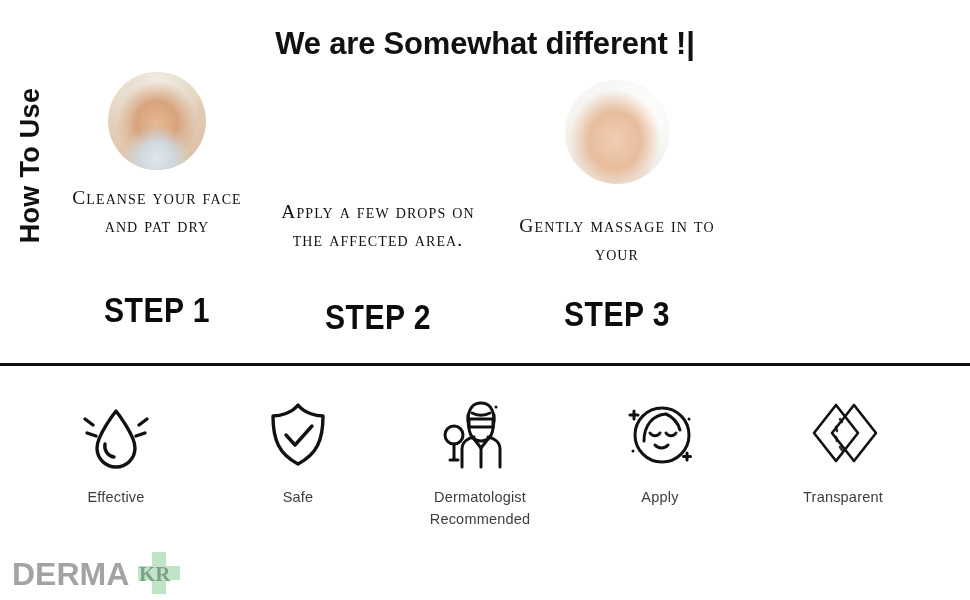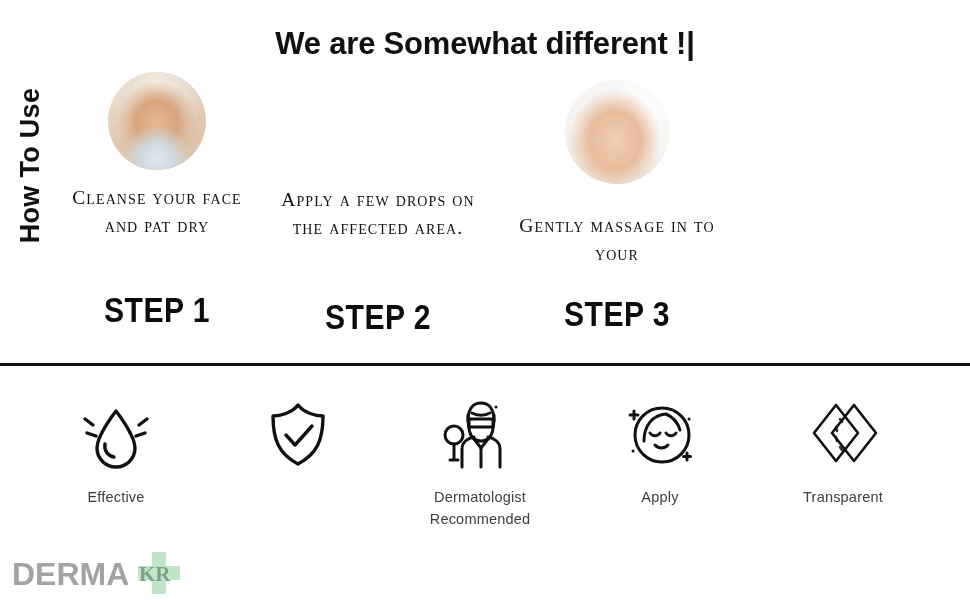--- a/index.html
+++ b/index.html
@@ -70,21 +70,21 @@
       radial-gradient(ellipse at 58% 62%, #c89b66 0%, #b88category 0%, rgba(200,155,102,0) 44%),
       radial-gradient(ellipse at 60% 64%, #c89b66 0%, #a97f54 30%, rgba(169,127,84,0) 52%),
       linear-gradient(140deg, #cfcbc7 0%, #c2bdb8 55%, #b3aeaa 100%); }
 
   .step-caption {
     margin-top: 14px;
     font-family: "Liberation Serif", serif;
     font-size: 19.5px; font-variant: small-caps; font-weight: 400;
     color: #111111; letter-spacing: 1.1px; line-height: 1.42;
   }
-  .step-1 .step-caption { margin-top: 10px; }
+  .step-1 .step-caption { margin-top: 22px; }
   .step-2 .step-caption { margin-top: 28px; }
   .step-3 .step-caption { margin-top: 16px; }
 
   .step-label {
     font-family: "Liberation Sans Narrow", "Liberation Sans", sans-serif;
     font-weight: 700; font-size: 35px; color: #0c0c0c;
     letter-spacing: 0.5px; transform: scaleX(0.86);
     white-space: nowrap;
   }
   .step-0 .step-label { position: absolute; left: 0; width: 190px; top: 218px; }
@@ -184,20 +184,21 @@
       <div class="feature-label">Effective</div>
     </div>
 
     <div class="feature f-1">
       <div class="feature-icon">
         <svg width="76" height="80" viewBox="0 0 76 80" fill="none" stroke="#111" stroke-width="3.4" stroke-linecap="round" stroke-linejoin="round">
           <path d="M38 10 C32 18 20 21 13 21 c0 24 6 38 25 48 19 -10 25 -24 25 -48 -7 0 -19 -3 -25 -11 Z"></path>
           <path d="M26 40 l9 10 17 -19"></path>
         </svg>
       </div>
+      <div class="feature-label">Safe</div>
     </div>
 
     <div class="feature f-2">
       <div class="feature-icon">
         <svg width="92" height="80" viewBox="0 0 92 80" fill="none" stroke="#111" stroke-width="3" stroke-linecap="round" stroke-linejoin="round">
           <path d="M34 26 c0 -12 5 -18 13 -18 s13 6 13 18"></path>
           <path d="M34 20 c0 18 3 26 13 26 s13 -8 13 -26"></path>
           <rect x="35" y="24" width="24" height="8"></rect>
           <path d="M38 18 c5 3 13 3 18 0"></path>
           <path d="M40 44 l7 9 7 -9"></path>

